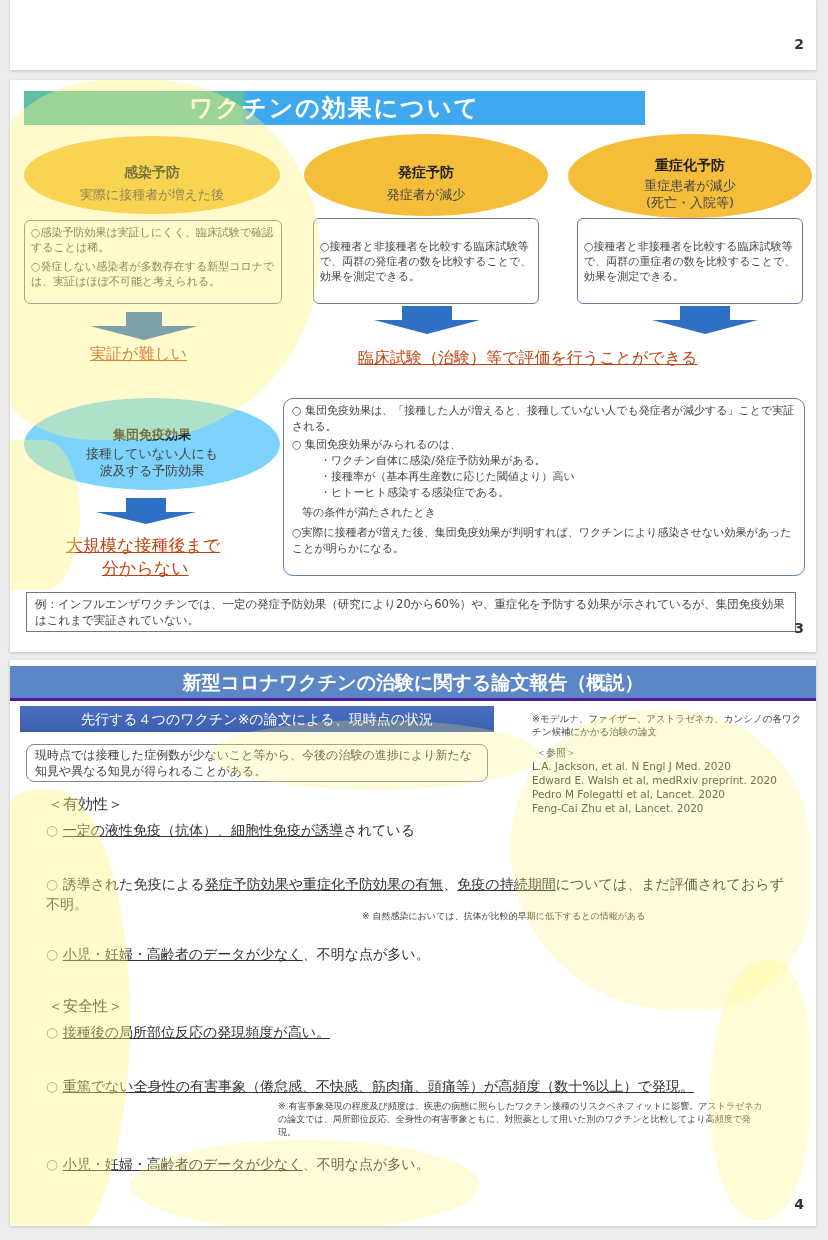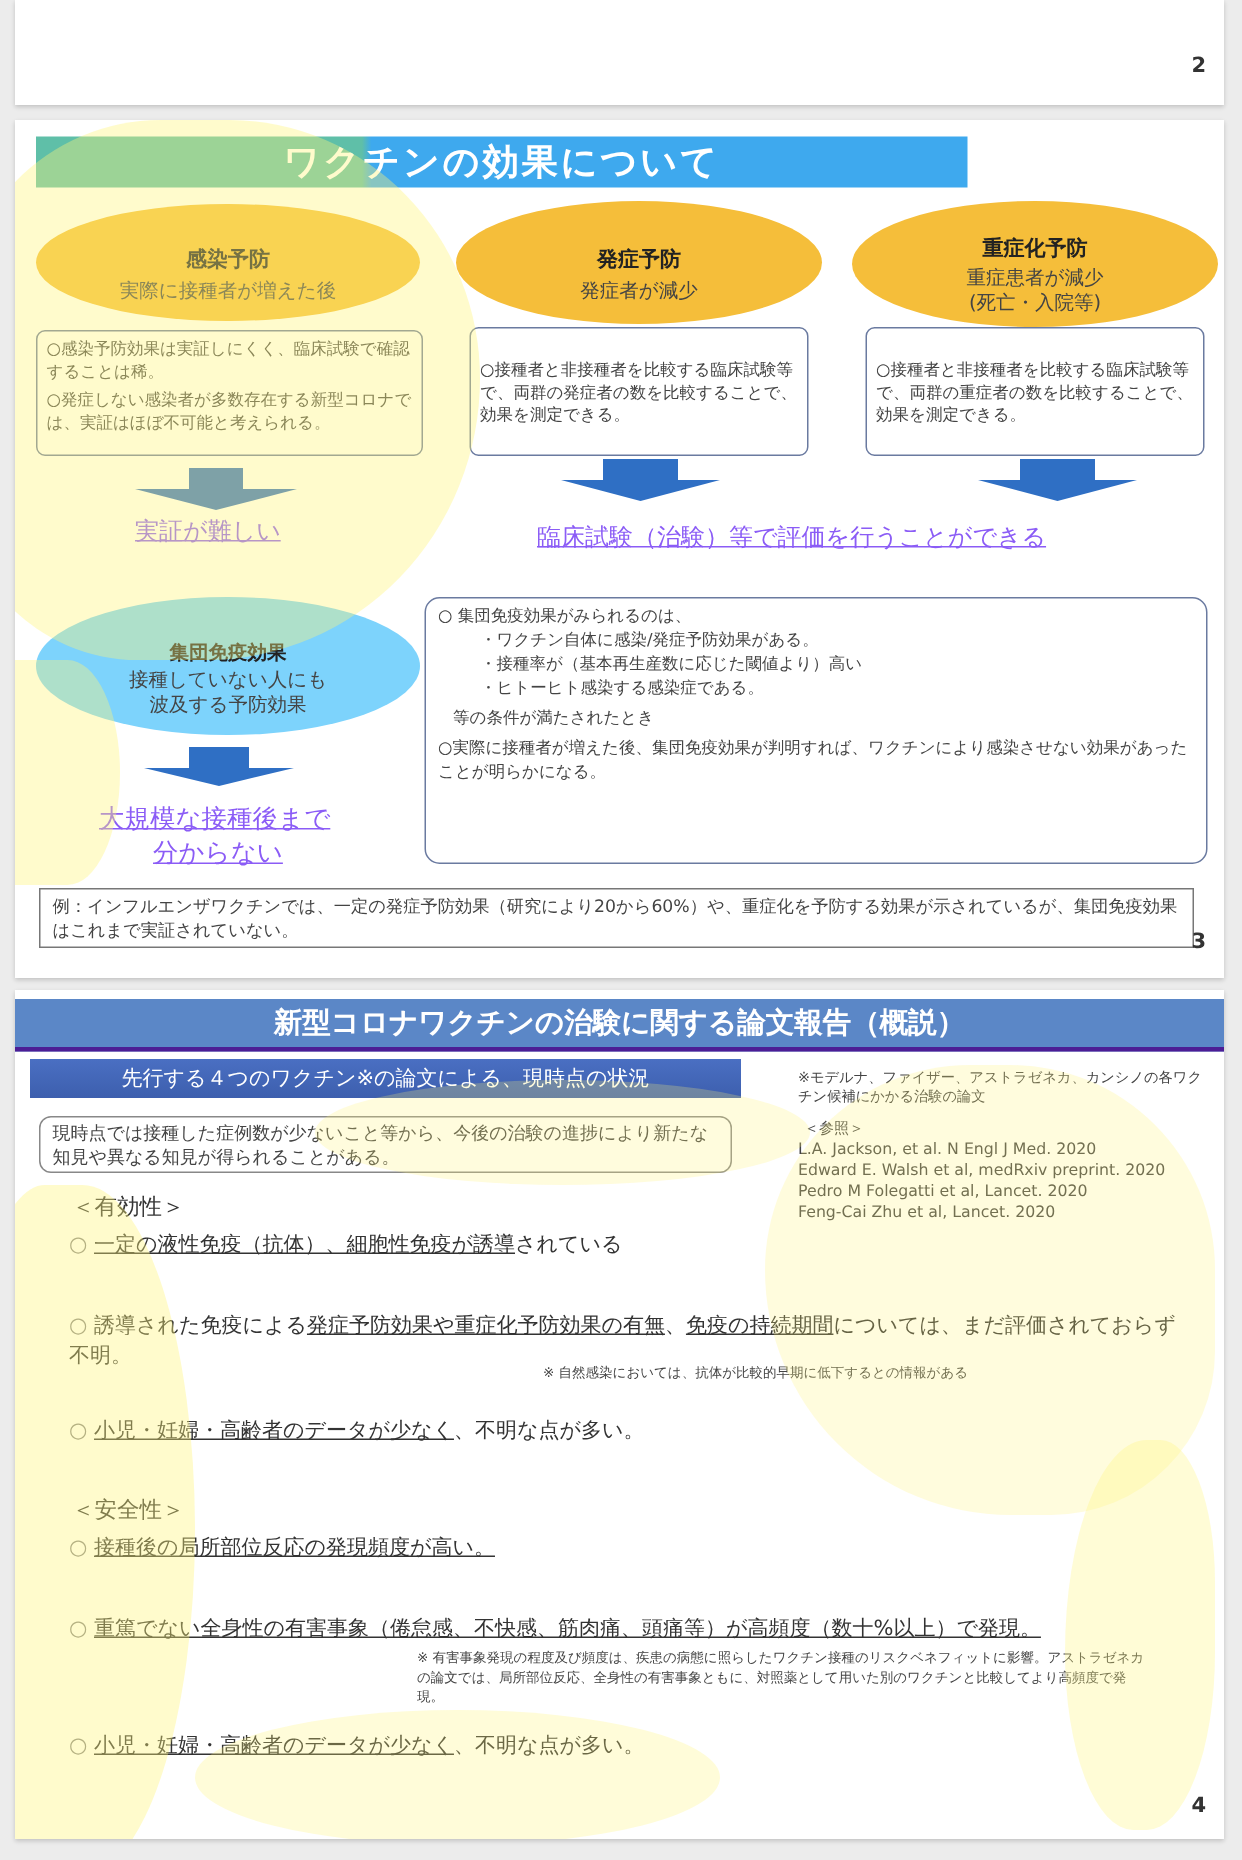--- a/index.html
+++ b/index.html
@@ -33,21 +33,21 @@
   .ellipse .s { font-size: 13px; color: #444; margin-top: 4px; line-height: 17px; }
   .box {
     position: absolute; border: 1.5px solid #6a7aa0; border-radius: 6px;
     background: #fff; font-size: 11px; color: #444; line-height: 15px;
     padding: 4px 6px; box-sizing: border-box;
   }
   .box p { margin: 0 0 4px 0; }
   .arrow { position: absolute; width: 0; height: 0; }
   .arrow .stem { position: absolute; background: #2f6fc4; }
   .arrow .head { position: absolute; width: 0; height: 0; border-left: solid transparent; border-right: solid transparent; border-top: solid #2f6fc4; }
-  .uline { position: absolute; text-decoration: underline; color: #8b5cf6; }
+  .uline { position: absolute; text-decoration: underline; color: #c2410c; }
 
   
   #s4-title {
     position: absolute; left: 0; top: 6px; width: 806px; height: 32px;
     background: #5b87c7; border-bottom: 3px solid #4c1d95;
     color: #fff; font-size: 19px; font-weight: bold; text-align: center; line-height: 32px;
   }
   #s4-sub {
     position: absolute; left: 10px; top: 46px; width: 474px; height: 26px;
     background: linear-gradient(180deg, #4a6fc2 0%, #3d5fae 100%);
@@ -120,20 +120,21 @@
     </div>
   </div>
   <div class="arrow" style="left:86px; top:418px;">
     <div class="stem" style="left:30px; top:0; width:40px; height:14px;"></div>
     <div class="head" style="left:0; top:14px; border-left-width:50px; border-right-width:50px; border-top-width:12px;"></div>
   </div>
   <div class="uline" style="left:56px; top:454px; font-size:17px;">大規模な接種後まで</div>
   <div class="uline" style="left:92px; top:477px; font-size:17px;">分からない</div>
 
   <div class="box" style="left:273px; top:318px; width:522px; height:178px; border-radius:10px; font-size:11px; line-height:16px; padding:4px 8px;">
+    <p style="margin-bottom:2px;">○ 集団免疫効果は、「接種した人が増えると、接種していない人でも発症者が減少する」ことで実証される。</p>
     <p style="margin-bottom:0;">○ 集団免疫効果がみられるのは、</p>
     <p style="margin:0 0 0 28px;">・ワクチン自体に感染/発症予防効果がある。</p>
     <p style="margin:0 0 0 28px;">・接種率が（基本再生産数に応じた閾値より）高い</p>
     <p style="margin:0 0 4px 28px;">・ヒトーヒト感染する感染症である。</p>
     <p style="margin:0 0 4px 10px;">等の条件が満たされたとき</p>
     <p style="margin:0;">○実際に接種者が増えた後、集団免疫効果が判明すれば、ワクチンにより感染させない効果があったことが明らかになる。</p>
   </div>
 
   <div class="box" style="left:16px; top:512px; width:770px; height:40px; border:1.5px solid #777; border-radius:0; font-size:11.5px; line-height:16px; padding:3px 8px;">例：インフルエンザワクチンでは、一定の発症予防効果（研究により20から60%）や、重症化を予防する効果が示されているが、集団免疫効果はこれまで実証されていない。</div>
   <div class="page-num" style="top:540px;">3</div>

